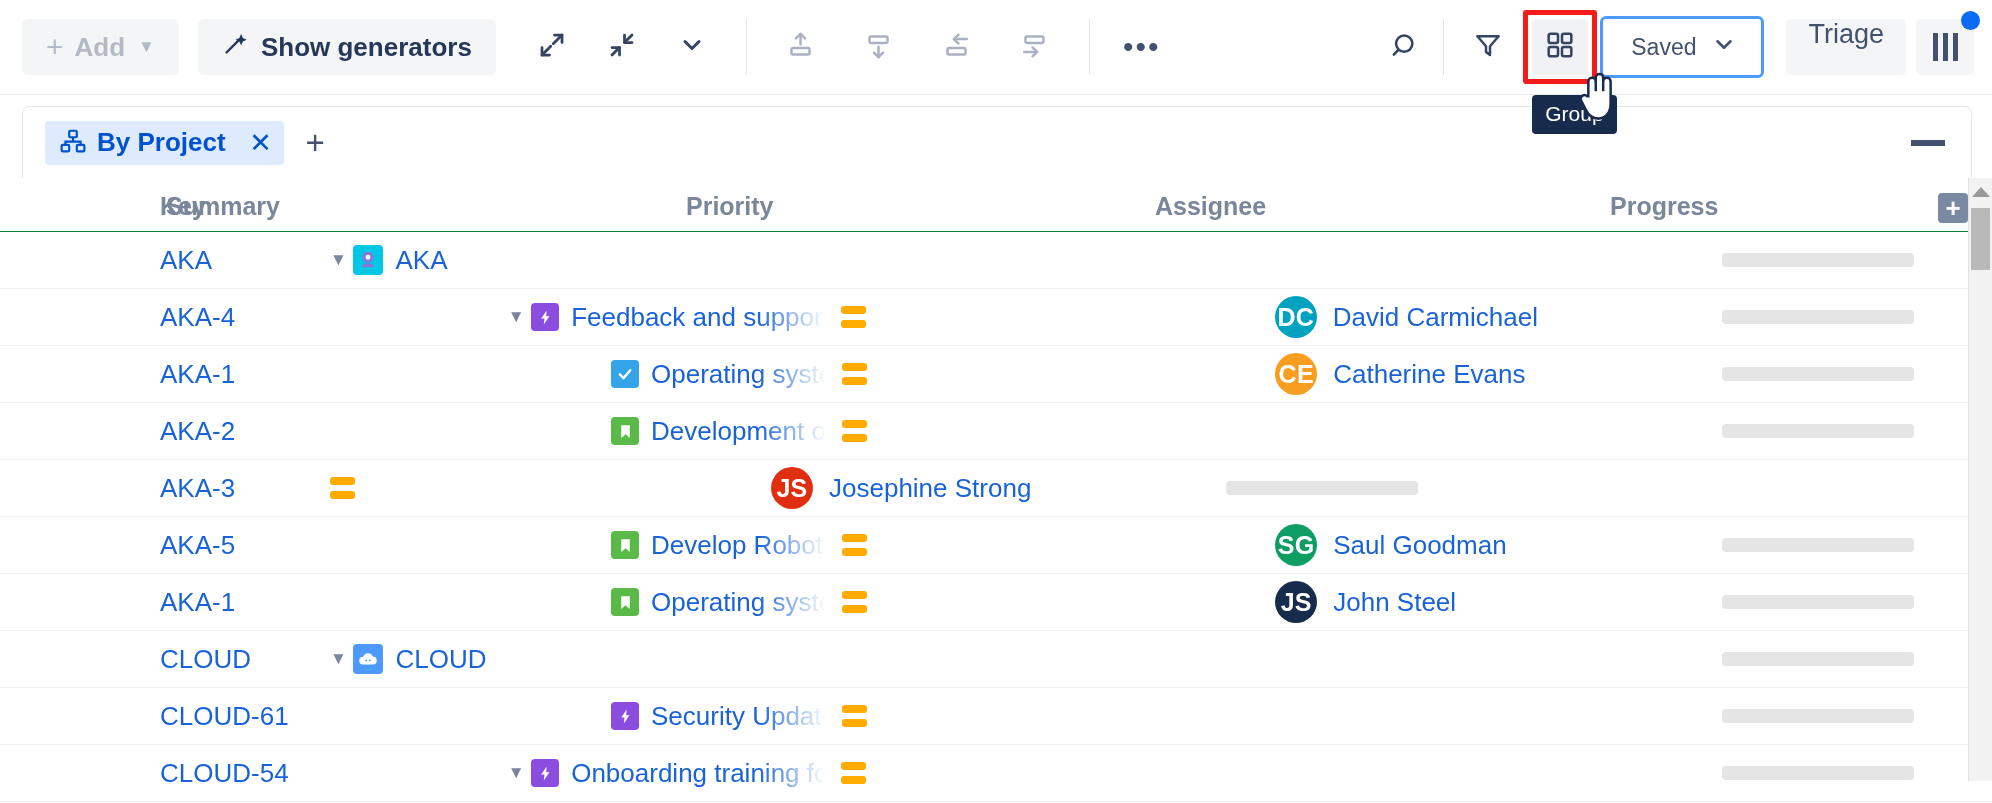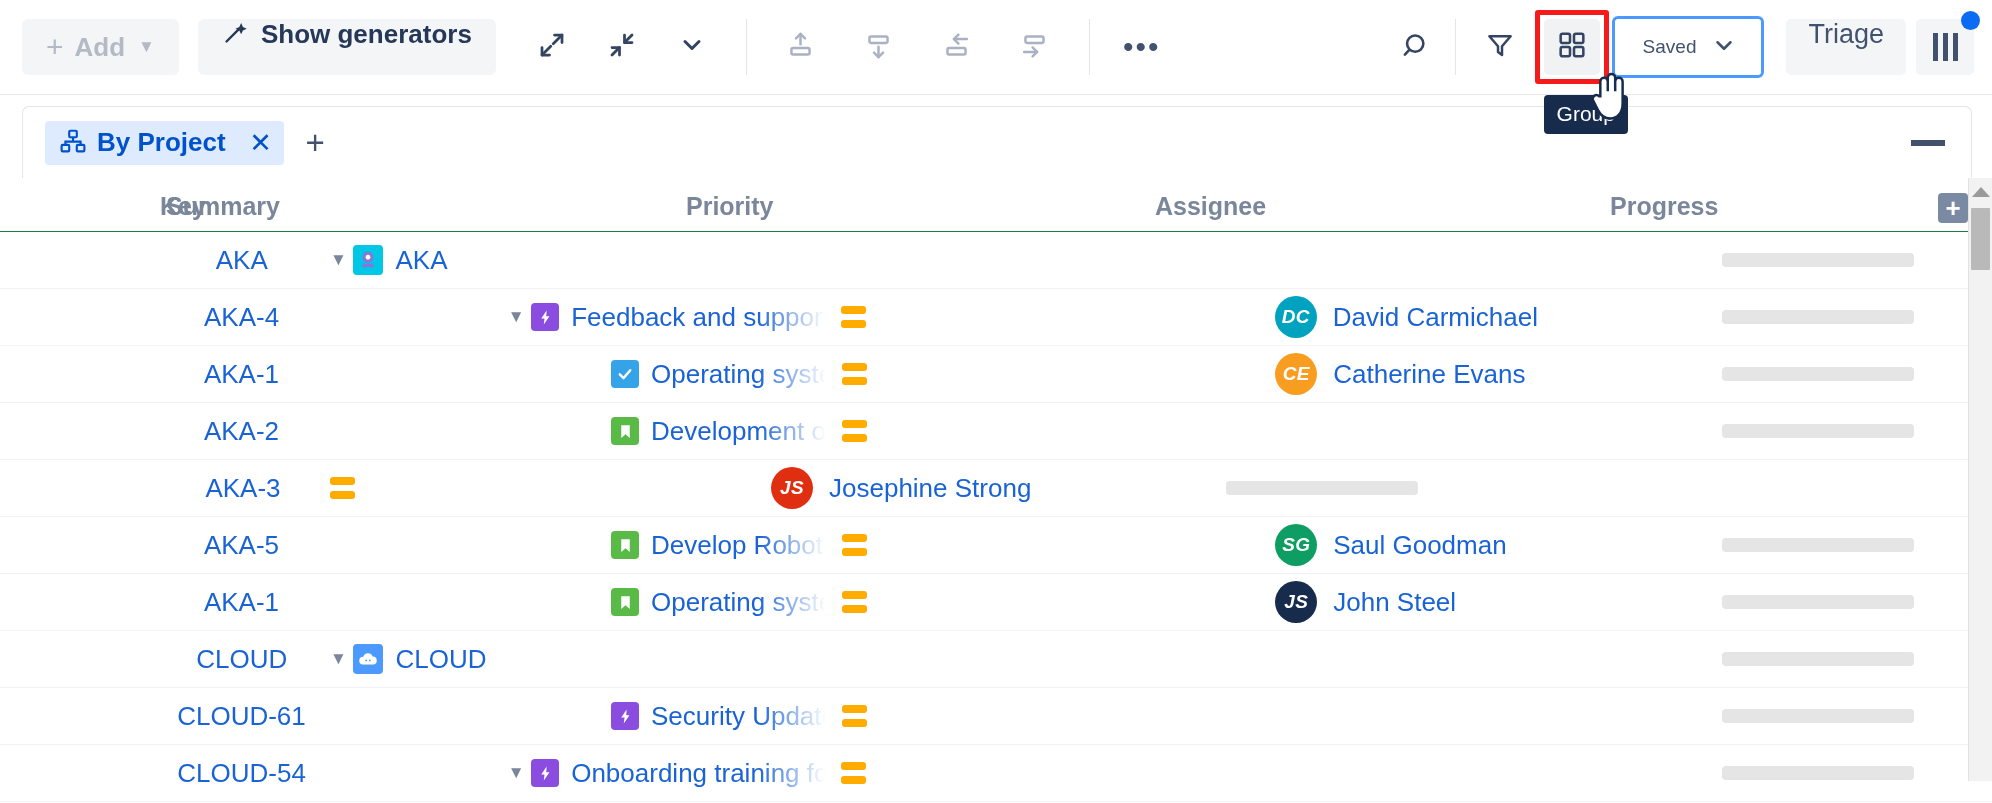--- a/index.html
+++ b/index.html
@@ -26,21 +26,21 @@
     display: flex; align-items: center; gap: 11px;
     height: 56px; padding: 0 24px;
     background: #f4f5f7; border-radius: 6px;
     color: #b3bac5; font-size: 26px; font-weight: 600;
     cursor: default; user-select: none;
   }
   .btn-add .plus { font-size: 30px; font-weight: 400; line-height: 1; }
   .btn-add .chev { font-size: 17px; margin-left: 2px; }
 
   .btn-gen {
-    display: flex; gap: 12px;
+    display: flex; align-items: center; gap: 12px;
     height: 56px; padding: 0 24px; margin-left: 19px;
     background: #f4f5f7; border-radius: 6px;
     color: #253858; font-size: 26px; font-weight: 600;
     cursor: pointer; user-select: none;
   }
 
   .icon-btn {
     display: flex; align-items: center; justify-content: center;
     width: 56px; height: 56px; border-radius: 5px;
     cursor: pointer; flex: none;
@@ -78,21 +78,21 @@
   }
   .cursor {
     position: absolute; left: 45px; top: 50px; z-index: 9;
     width: 40px; height: 52px;
   }
 
   .saved-btn {
     display: flex; align-items: center; gap: 15px;
     height: 62px; padding: 0 24px 0 28px; margin-left: 12px;
     border: 3px solid #4c9aff; border-radius: 6px;
-    color: #42526e; font-size: 19px; cursor: pointer; user-select: none;
+    color: #42526e; font-size: 23px; cursor: pointer; user-select: none;
     background: #fff;
   }
   .triage-btn {
     height: 56px; padding: 0 22px; margin-left: 22px;
     display: flex; align-items: flex-start;
     background: #f4f5f7; border-radius: 5px;
     color: #42526e; font-size: 27px; cursor: pointer; user-select: none;
   }
   .panel-btn {
     position: relative; margin-left: 10px;
@@ -159,21 +159,20 @@
     background: #7a8aa3; color: #fff;
     display: flex; align-items: center; justify-content: center;
     font-size: 26px; font-weight: 700; line-height: 1; cursor: pointer;
   }
 
   .rows { position: relative; }
   .row {
     display: flex; align-items: center;
     height: 57px;
     border-bottom: 1px solid #f1f2f4;
-    text-align: center;
   }
   .cell-key {
     width: 326px; padding-left: 160px;
     color: #1a63d6; font-size: 26px;
   }
   .cell-summary {
     width: 520px; display: flex; align-items: center;
     overflow: hidden; white-space: nowrap; position: relative;
   }
   .cell-priority { width: 445px; display: flex; align-items: center; }
@@ -204,21 +203,21 @@
   }
 
   .prio {
     display: flex; flex-direction: column; gap: 6px; margin-left: 4px;
   }
   .prio i { display: block; width: 25px; height: 8px; border-radius: 3px; background: #ffab00; }
 
   .avatar {
     width: 42px; height: 42px; border-radius: 50%; flex: none;
     display: flex; align-items: center; justify-content: center;
-    color: #fff; font-size: 19px; font-weight: 700; letter-spacing: .3px; font-style: italic;
+    color: #fff; font-size: 25px; font-weight: 700; letter-spacing: .3px;
   }
   .assignee-name { color: #1a63d6; font-size: 26px; white-space: nowrap; }
 
   .pbar {
     width: 192px; height: 14px; background: #e5e5e5; border-radius: 4px;
     overflow: hidden;
   }
   .pfill { height: 100%; background: #6ba84f; border-radius: 4px; }
 
   

